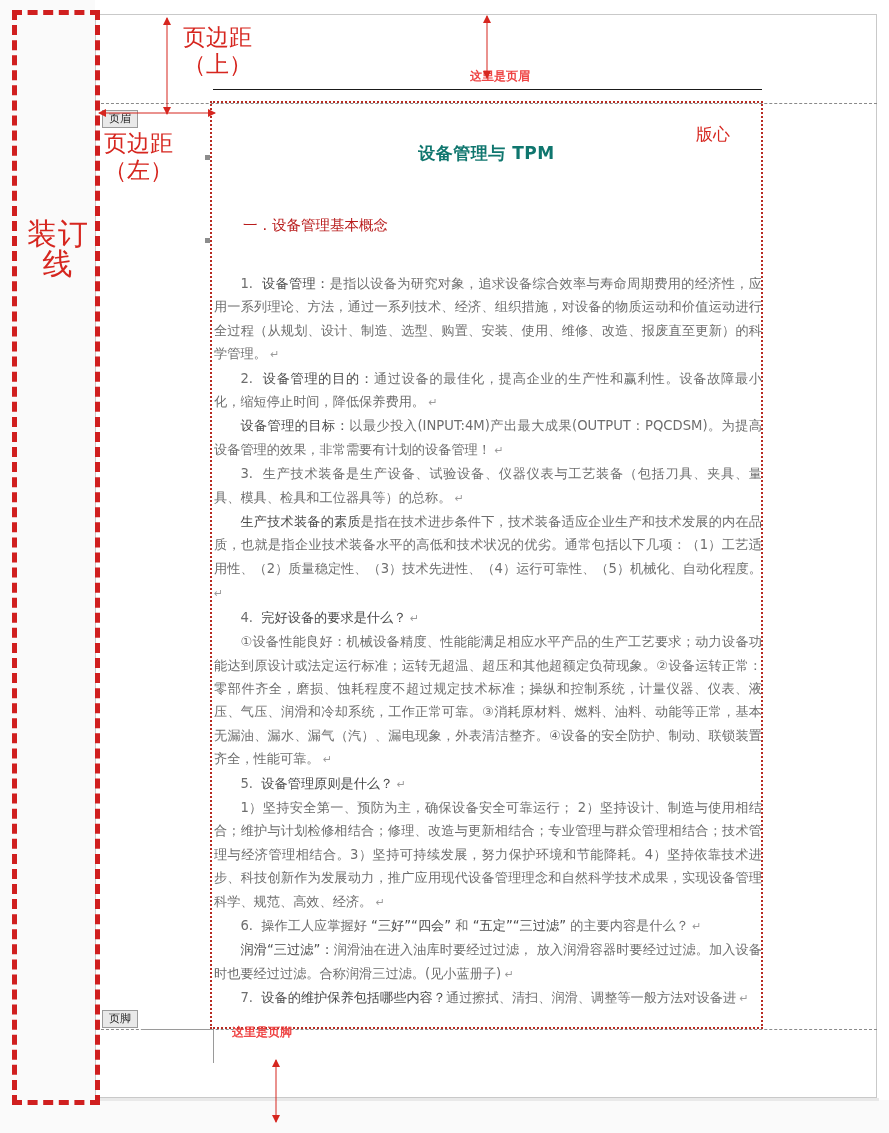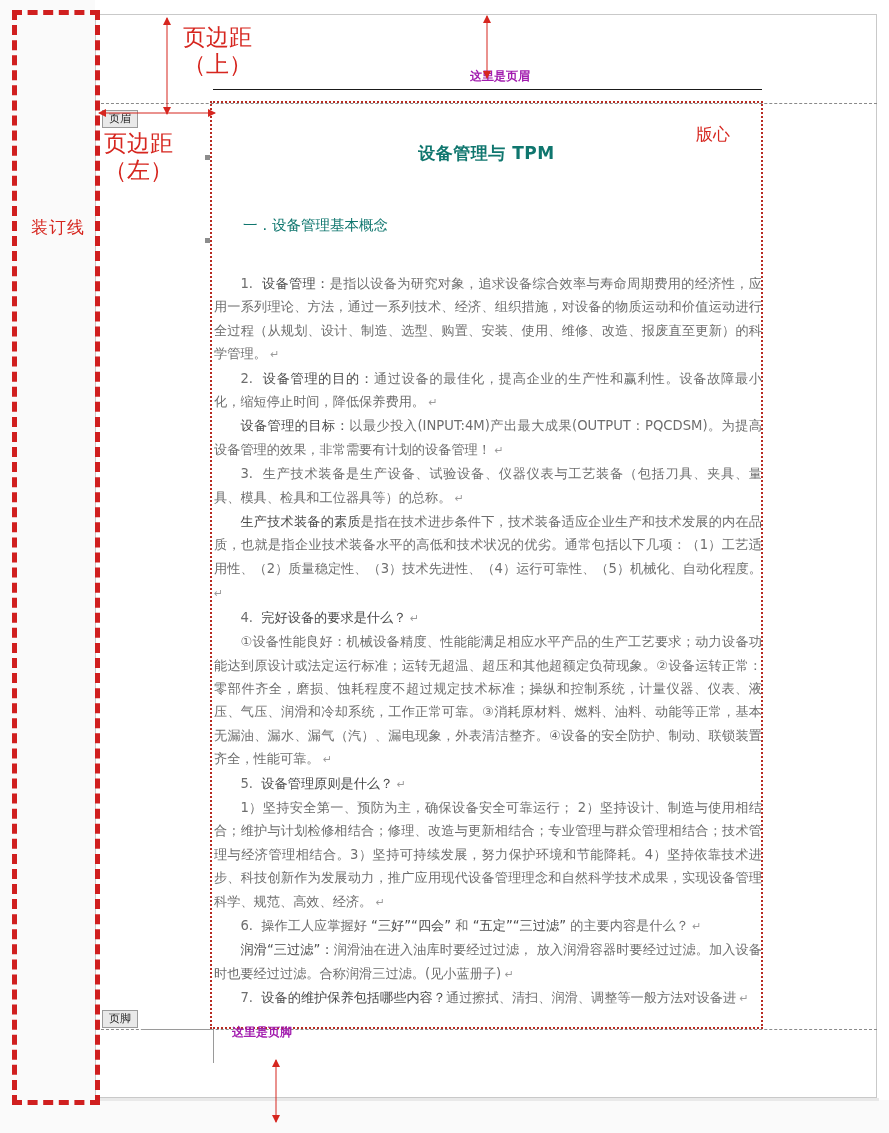--- a/index.html
+++ b/index.html
@@ -31,21 +31,21 @@
   }
 
   
   .binding-box{
     position:absolute;left:12px;top:10px;width:88px;height:1095px;
     border:5px dashed #d01f1f;box-sizing:border-box;
     background:transparent;
   }
   .binding-label{
     position:absolute;left:18px;top:219px;width:80px;
-    text-align:center;color:#d6261f;font-size:17px;line-height:1;
+    text-align:center;color:#d6261f;font-size:30px;line-height:1;
     font-family:"DejaVu Sans",sans-serif;letter-spacing:1px;
   }
 
   
   .hdr-rule{ 
     position:absolute;left:213px;top:89px;width:549px;height:0;
     border-top:1.4px solid #1a1a1a;
   }
   .hdr-dashed{ 
     position:absolute;left:96px;top:103px;width:781px;height:0;
@@ -82,21 +82,21 @@
   }
 
   
   .doc-title{
     position:absolute;left:210px;top:142px;width:553px;text-align:center;
     font-size:17px;font-weight:bold;color:#0f766e;
     font-family:"DejaVu Sans",sans-serif;letter-spacing:.5px;
   }
   .doc-h2{
     position:absolute;left:243px;top:216px;
-    font-size:14.5px;color:#0f766e;font-family:"DejaVu Sans",sans-serif;
+    font-size:14.5px;color:#b91c1c;font-family:"DejaVu Sans",sans-serif;
   }
   .doc-body{
     position:absolute;left:214px;top:272px;width:548px;
     font-size:13.2px;line-height:23.4px;color:#6e6e6e;
     font-family:"DejaVu Sans",sans-serif;
     text-align:justify;text-justify:inter-ideograph;
     white-space:pre-wrap;
   }
   .doc-body p{margin:0;text-indent:2em;}
   .doc-body b{color:#4a4a4a;font-weight:normal;}
@@ -104,21 +104,21 @@
 
   
   .handle{
     position:absolute;width:5px;height:5px;background:#8c8c8c;
   }
   #handle-1{left:205px;top:155px;}
   #handle-2{left:205px;top:238px;}
 
   
   .hf-text{
-    position:absolute;font-size:12px;color:#a21caf;
+    position:absolute;font-size:12px;color:#ef4444;
     font-family:"DejaVu Sans",sans-serif;font-weight:bold;white-space:nowrap;
   }
   #header-text{left:470px;top:68px;}
   #footer-text{left:232px;top:1024px;}
 
   
   .anno{
     position:absolute;color:#d6261f;font-family:"DejaVu Sans",sans-serif;
     white-space:pre;line-height:1.16;
   }

